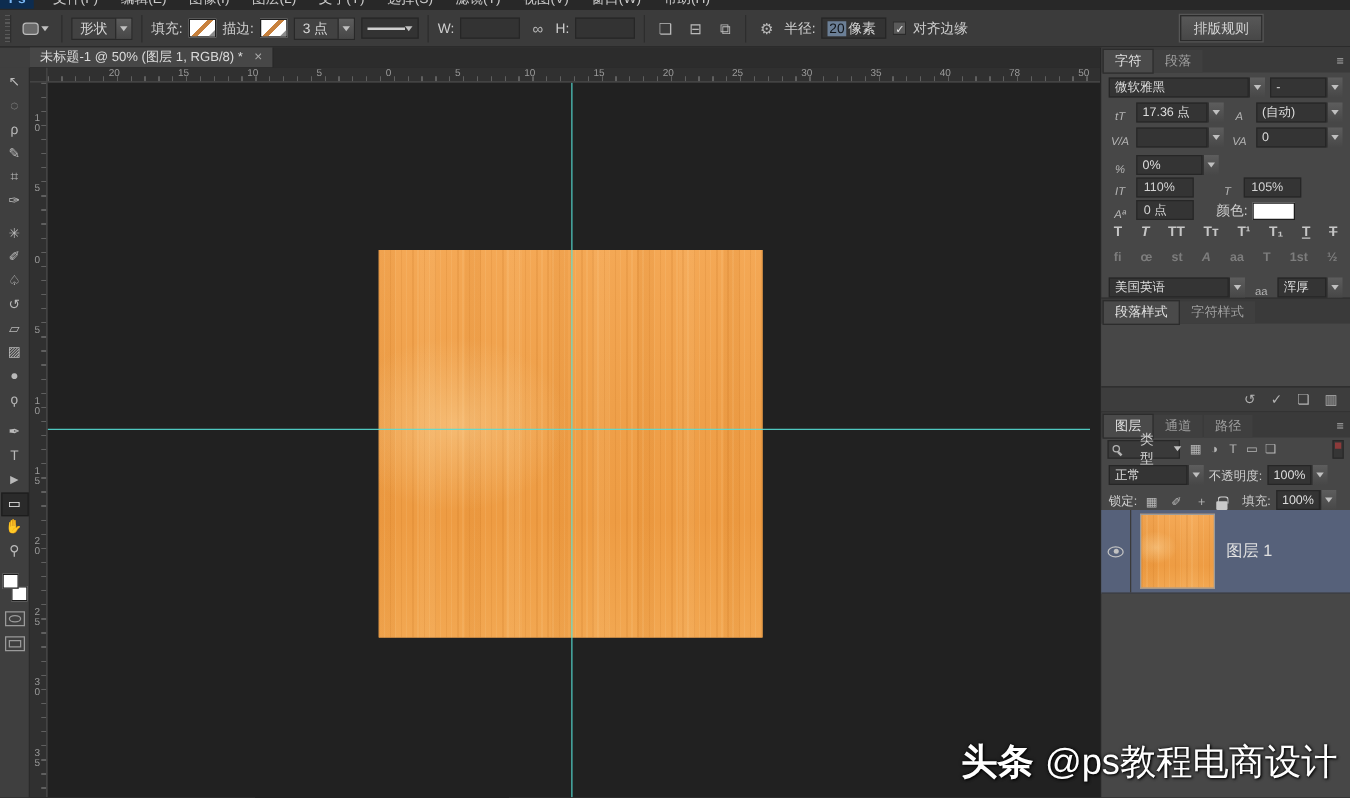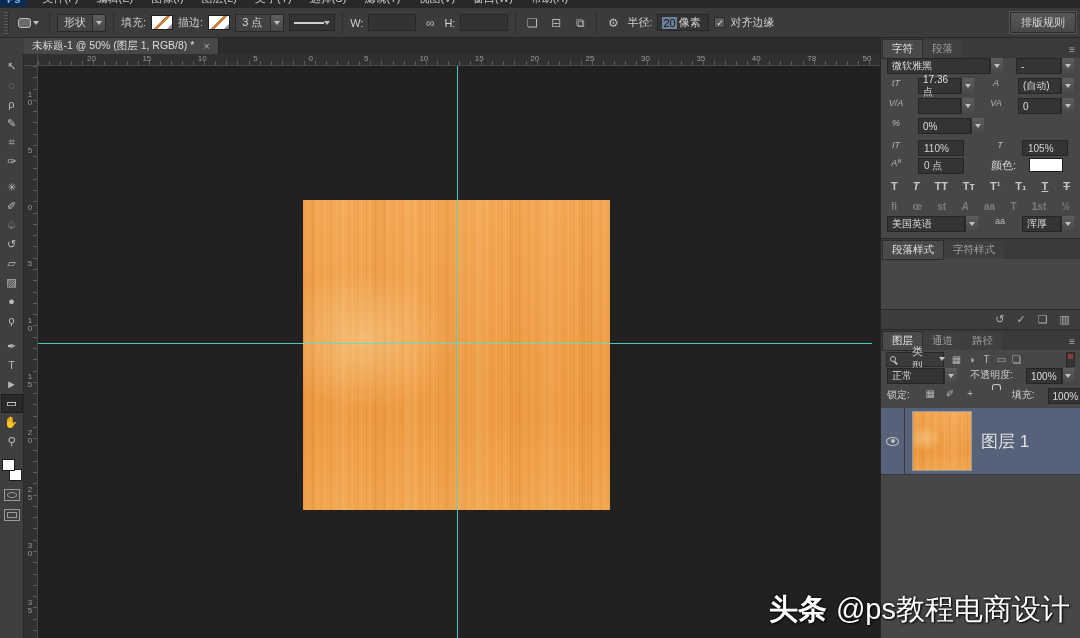--- a/index.html
+++ b/index.html
@@ -33,21 +33,21 @@
      background:linear-gradient(135deg,transparent 43%,#c8813d 43%,#c8813d 57%,transparent 57%)}
   .swatchbox::after{content:"";position:absolute;right:0;bottom:0;width:0;height:0;
      border-left:5px solid transparent;border-bottom:5px solid #8a8a8a}
   .field{height:17px;background:#333333;border:1px solid #262626;display:flex;align-items:center;padding:0 4px}
   .stroke-style{width:46px;height:17px;background:#333;border:1px solid #262626;display:flex;align-items:center;padding:0 4px}
   .stroke-line{flex:1;height:2px;background:#cfcfcf}
   .opt-icon{color:#b9b9b9;font-size:12px;width:18px;text-align:center}
   .checkbox{width:11px;height:11px;background:#5a5a5a;border:1px solid #2a2a2a;color:#e8e8e8;
             font-size:9px;line-height:10px;text-align:center;font-weight:bold}
   .sel-num{background:#6b7f96;color:#101418;padding:0 1px}
-  .rules-btn{margin-left:auto;background:linear-gradient(#585858,#474747);
+  .rules-btn{margin-left:auto;margin-right:66px;background:linear-gradient(#585858,#474747);
              border:1px solid #2b2b2b;outline:1px solid #565656;padding:2px 10px;color:#d6d6d6}
 
   
   .tabbar{position:absolute;top:38px;left:24px;width:856px;height:16px;background:#2c2c2c;display:flex}
   .doctab{display:flex;align-items:center;gap:9px;background:#474747;border-right:1px solid #222;
           padding:0 8px;font-size:10.5px;color:#dcdcdc}
   .doctab .close{color:#aaa;font-size:11px}
 
   
   .toolbar{position:absolute;top:54px;left:0;width:24px;bottom:0;background:#3f3f3f;
@@ -89,21 +89,21 @@
   .guide-v{position:absolute;left:433px;top:12px;bottom:0;width:1px;background:#55ded6;opacity:.88;z-index:1}
   .guide-h{position:absolute;top:289px;left:14px;right:8px;height:1px;background:#55ded6;opacity:.88;z-index:1}
 
   
   .panels{position:absolute;top:38px;right:0;width:200px;bottom:0;background:#474747;border-left:1px solid #262626}
   .pgroup{border-bottom:1px solid #2a2a2a}
   .ptabs{display:flex;align-items:flex-end;height:20px;background:#3a3a3a;padding:3px 0 0 2px;gap:1px}
   .ptab{padding:2px 9px;font-size:10.5px;color:#9f9f9f;background:#3f3f3f}
   .ptab.active{background:#4a4a4a;color:#e0e0e0;outline:1px solid #2c2c2c}
   .pmenu{margin-left:auto;margin-right:5px;color:#aaa;font-size:10px;align-self:center}
-  .crow{display:flex;align-items:flex-start;gap:13px;padding:0 6px;height:20px}
+  .crow{display:flex;align-items:flex-end;gap:4px;padding:0 6px;height:20px}
   .cicon{min-width:18px;color:#b5b5b5;font-size:9px;text-align:center;font-style:italic}
   .cfield{flex:1;display:flex;height:16px}
   .cfield .fval{flex:1;background:#343434;border:1px solid #262626;display:flex;align-items:center;padding:0 4px;font-size:10px;color:#ddd}
   .cfield .dd-btn{height:16px}
   .plain-val{background:#343434;border:1px solid #262626;height:16px;display:flex;align-items:center;padding:0 5px;font-size:10px;min-width:46px}
   .color-swatch{width:34px;height:14px;background:#ffffff;border:1px solid #1c1c1c}
   .stylerow{display:flex;align-items:center;justify-content:space-between;padding:3px 10px;height:20px}
   .tbtn{color:#c6c6c6;font-size:11px;font-weight:bold}
   .tbtn.i{font-style:italic}.tbtn.u{text-decoration:underline}.tbtn.s{text-decoration:line-through}
   .otrow .tbtn{color:#7d7d7d;font-weight:bold;font-size:10px}
@@ -126,21 +126,21 @@
   .eye::after{content:"";position:absolute;left:3.5px;top:1.5px;width:4px;height:4px;border-radius:50%;background:#c2c2c2}
   .layerlist{background:#474747}
   .layer-row{display:flex;align-items:center;height:67px;border-bottom:1px solid #373737}
   .layer-row.selected{background:#56617a}
   .eyecol{width:24px;height:100%;display:flex;align-items:center;justify-content:center;border-right:1px solid #3a3a3a}
   .thumb{width:60px;height:60px;margin:0 9px 0 7px;border:1px solid #9b9b9b;position:relative;flex:none}
   .thumb.white{background:#ffffff}
   .thumb.dark{background:#161616;border-color:#6f6f6f}
   .thumb .shapebadge{position:absolute;right:0;bottom:0;width:11px;height:10px;background:#4f4f4f;border:1px solid #8a8a8a}
   .thumb .shapebadge::after{content:"";position:absolute;inset:2px;border:1px dashed #cfcfcf}
-  .layer-label{font-size:17px;color:#e0e0e0}
+  .layer-label{font-size:13px;color:#e0e0e0}
   .layer-row .lockend{margin-left:auto;margin-right:8px}
 
   
   .watermark{position:absolute;right:10px;bottom:8px;z-index:50;color:#ffffff;font-size:29px;
              text-shadow:0 0 3px rgba(0,0,0,.8),1px 1px 2px rgba(0,0,0,.9);white-space:nowrap}
   .watermark .wbold{font-weight:900;margin-right:9px}
 </style>
 </head>
 <body>
 

